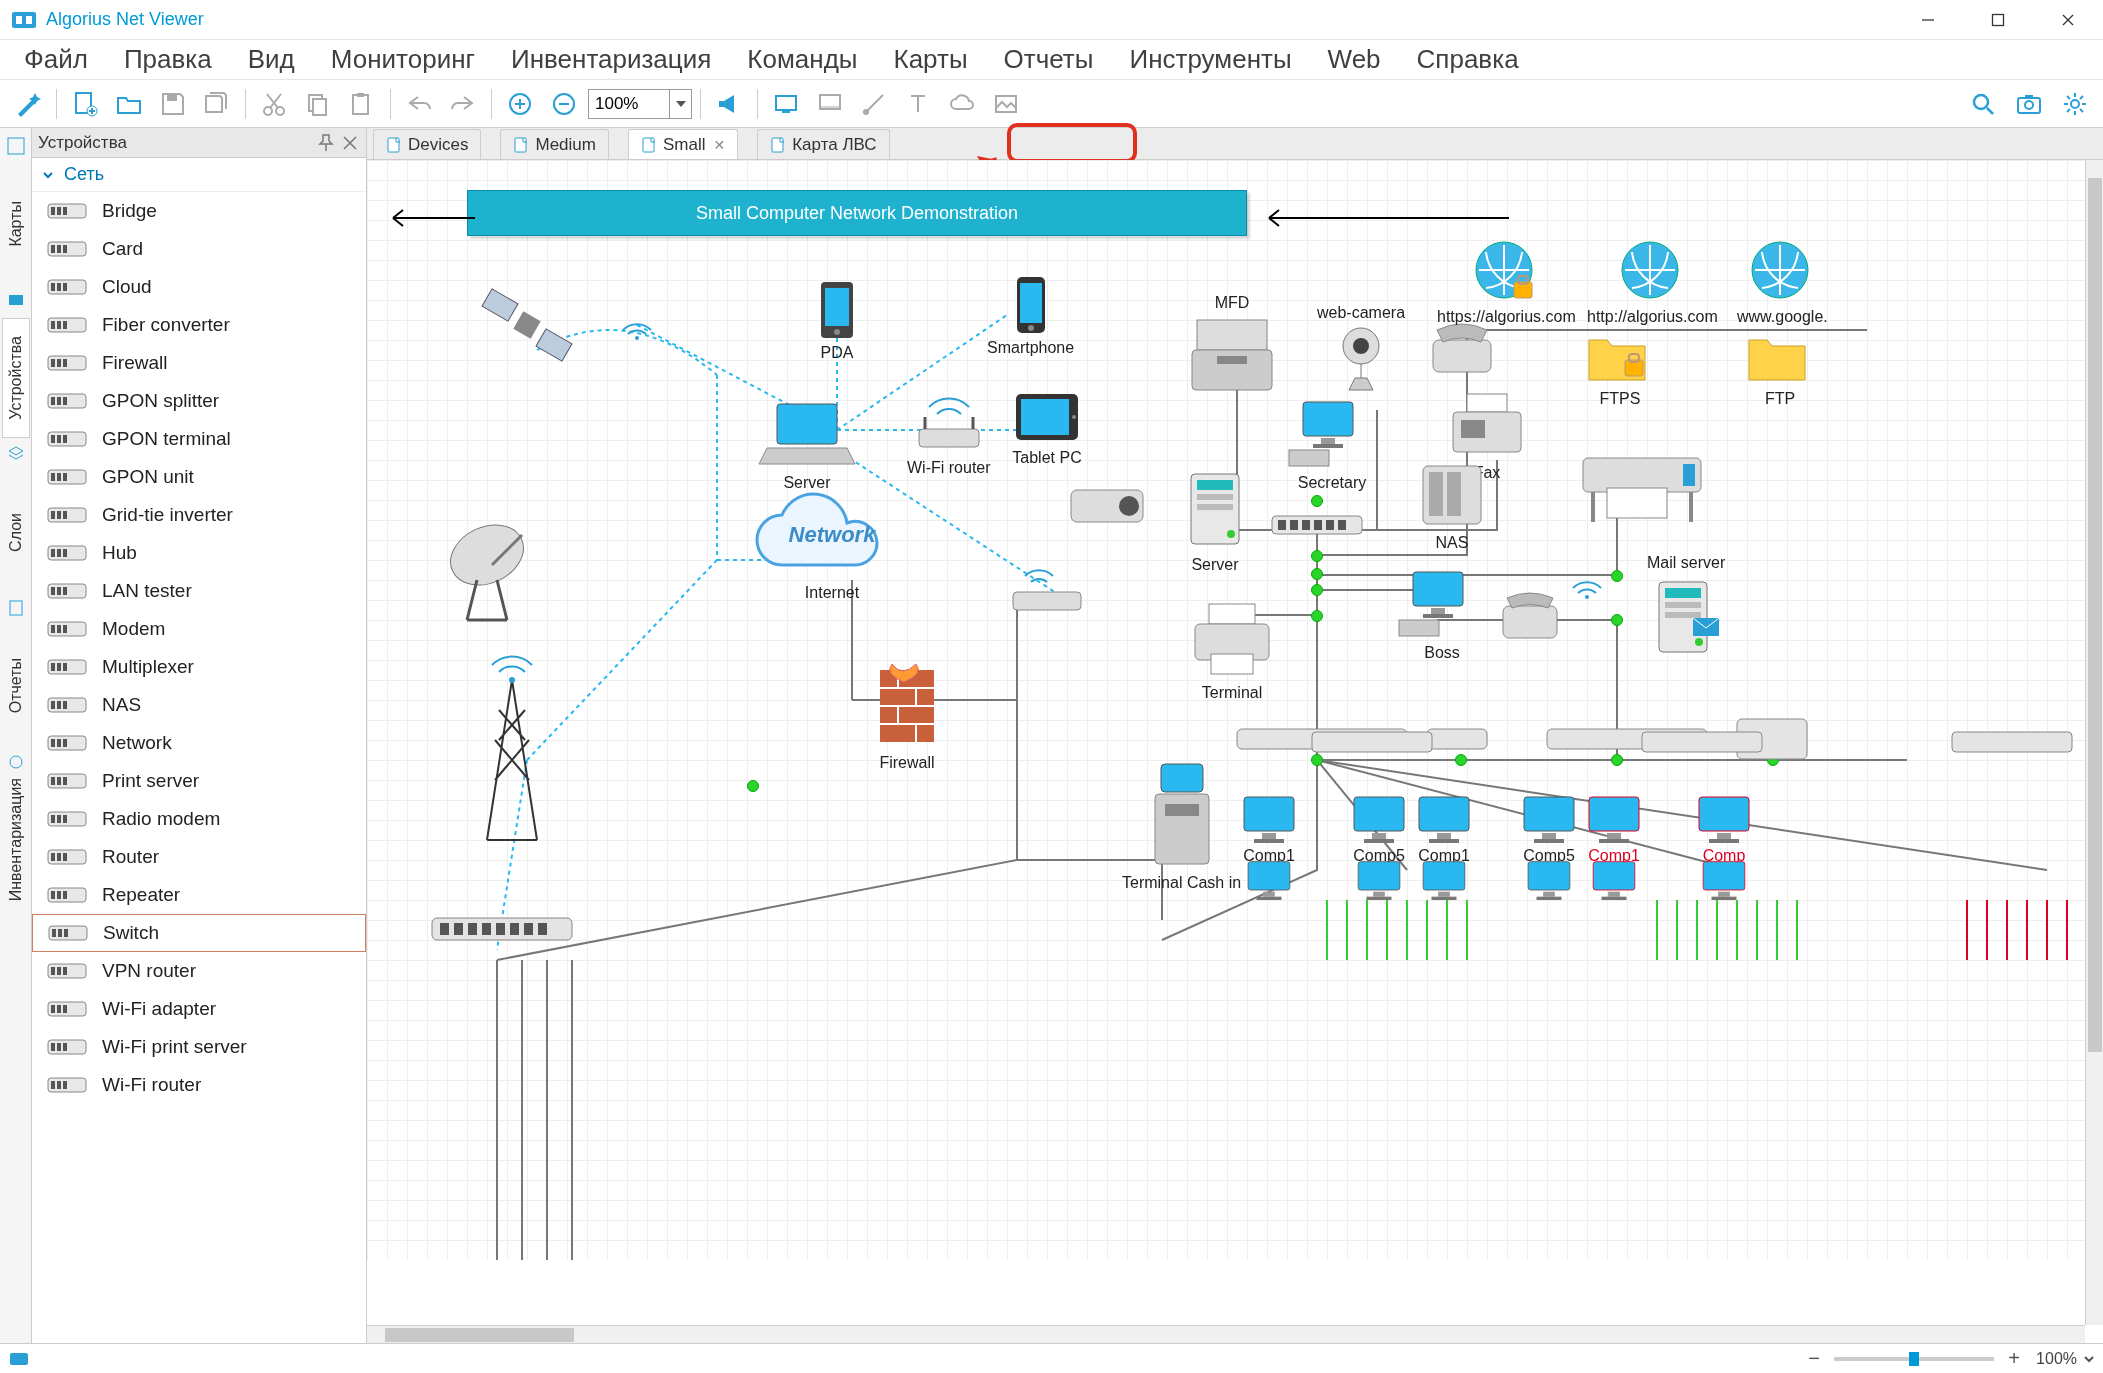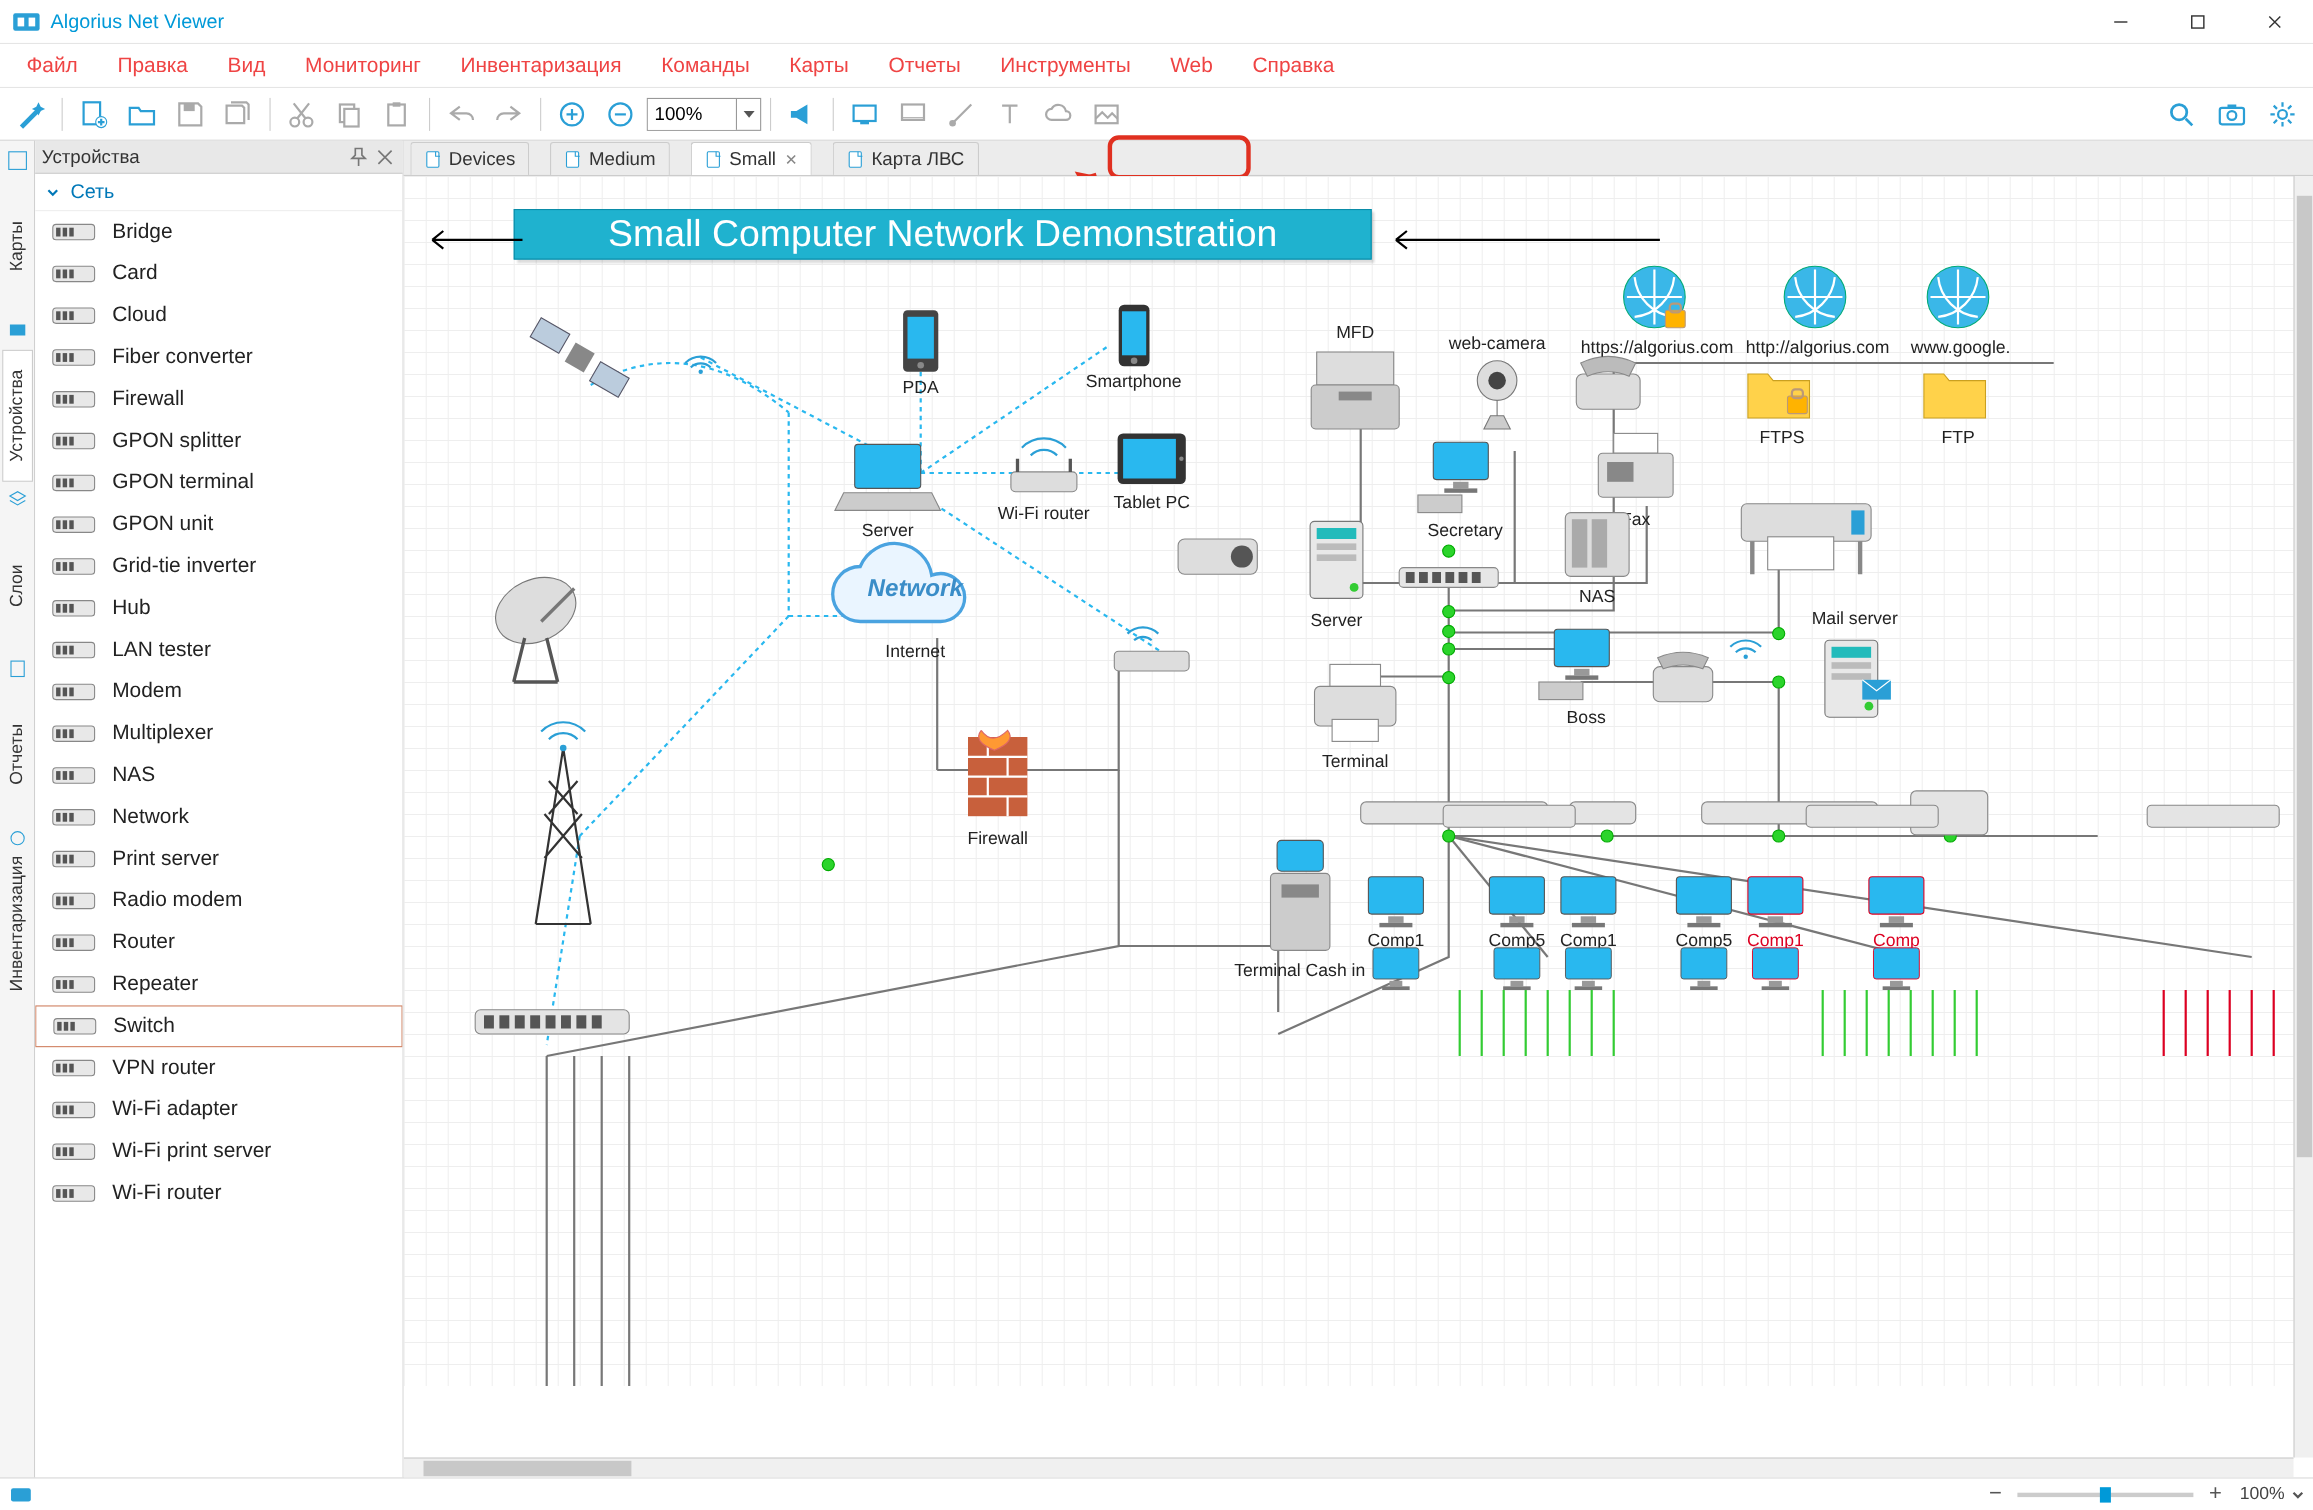--- a/index.html
+++ b/index.html
@@ -8,21 +8,21 @@
 
 .titlebar { height: 40px; background: #fff; display: flex; align-items: center; border-bottom: 1px solid #e5e5e5; }
 .titlebar .app-icon { width: 28px; height: 28px; margin: 0 8px 0 10px; }
 .titlebar .title { color: #0099d8; font-size: 18px; flex: 1; }
 .titlebar .winbtns { display: flex; }
 .titlebar .winbtn { width: 70px; height: 40px; display: flex; align-items: center; justify-content: center; color: #333; }
 .titlebar .winbtn svg { width: 14px; height: 14px; }
 
 
 .menubar { height: 40px; display: flex; align-items: center; padding: 0 10px; gap: 8px; border-bottom: 1px solid #e5e5e5; }
-.menubar .menuitem { padding: 6px 14px; font-size: 19px; color: #ef4444; cursor: default; }
+.menubar .menuitem { padding: 6px 14px; font-size: 26px; color: #404040; cursor: default; }
 
 
 .toolbar { height: 48px; display: flex; align-items: center; padding: 0 8px; gap: 4px; border-bottom: 1px solid #d0d0d0; }
 .tbtn { width: 40px; height: 40px; display: flex; align-items: center; justify-content: center; border-radius: 3px; }
 .tbtn svg { width: 26px; height: 26px; }
 .tsep { width: 1px; height: 30px; background: #ccc; margin: 0 4px; }
 .zoombox { display: flex; align-items: center; border: 1px solid #999; height: 30px; }
 .zoombox input { border: none; width: 80px; height: 100%; padding: 0 6px; font-size: 17px; outline: none; }
 .zoombox .dd { width: 22px; height: 100%; display: flex; align-items: center; justify-content: center; border-left: 1px solid #999; }
 .toolbar-right { margin-left: auto; display: flex; gap: 6px; }
@@ -54,21 +54,21 @@
 .doctab { height: 30px; display: flex; align-items: center; gap: 6px; padding: 0 12px; background: #ececec; border: 1px solid #ccc; border-bottom: none; margin-right: 19px; font-size: 17px; color: #333; border-radius: 3px 3px 0 0; }
 .doctab.active { background: #fff; }
 .doctab .x { color: #888; font-size: 14px; margin-left: 2px; }
 .doctab .dicon { width: 16px; height: 16px; }
 .redcallout { position: absolute; left: 640px; top: -5px; width: 130px; height: 40px; border: 4px solid #e03020; border-radius: 10px; pointer-events: none; }
 .redarrow { position: absolute; left: 410px; top: 20px; width: 240px; height: 80px; pointer-events: none; }
 
 
 .canvas-wrap { flex: 1; position: relative; overflow: hidden; background: #fff; }
 .canvas { position: absolute; left: 0; top: 0; width: 2060px; height: 1100px; background-image: linear-gradient(#eee 1px, transparent 1px), linear-gradient(90deg, #eee 1px, transparent 1px); background-size: 20px 20px; }
-.banner { position: absolute; left: 100px; top: 30px; width: 780px; height: 46px; background: #1fb2cf; color: #fff; display: flex; align-items: center; justify-content: center; font-size: 34px; border: 1px solid #0a8ca8; box-shadow: 3px 3px 2px rgba(0,0,0,.15); }
+.banner { position: absolute; left: 100px; top: 30px; width: 780px; height: 46px; background: #1fb2cf; color: #fff; display: flex; align-items: center; justify-content: center; font-size: 18px; border: 1px solid #0a8ca8; box-shadow: 3px 3px 2px rgba(0,0,0,.15); }
 .arrowL { position: absolute; left: 20px; top: 48px; }
 .arrowR { position: absolute; left: 900px; top: 48px; }
 .node { position: absolute; text-align: center; font-size: 16px; color: #222; }
 .node .lbl { display: block; margin-top: 4px; white-space: nowrap; }
 .node svg { display: block; margin: 0 auto; }
 .dot { width: 12px; height: 12px; background: #2bd42b; border: 1px solid #0a0; border-radius: 50%; position: absolute; }
 
 .hscroll { position: absolute; left: 0; right: 18px; bottom: 0; height: 18px; background: #f0f0f0; border-top: 1px solid #ccc; display: flex; align-items: center; }
 .hscroll .thumb { position: absolute; left: 18px; width: 11%; height: 14px; background: #c8c8c8; top: 2px; }
 .vscroll { position: absolute; top: 0; bottom: 18px; right: 0; width: 18px; background: #f0f0f0; border-left: 1px solid #ccc; }

